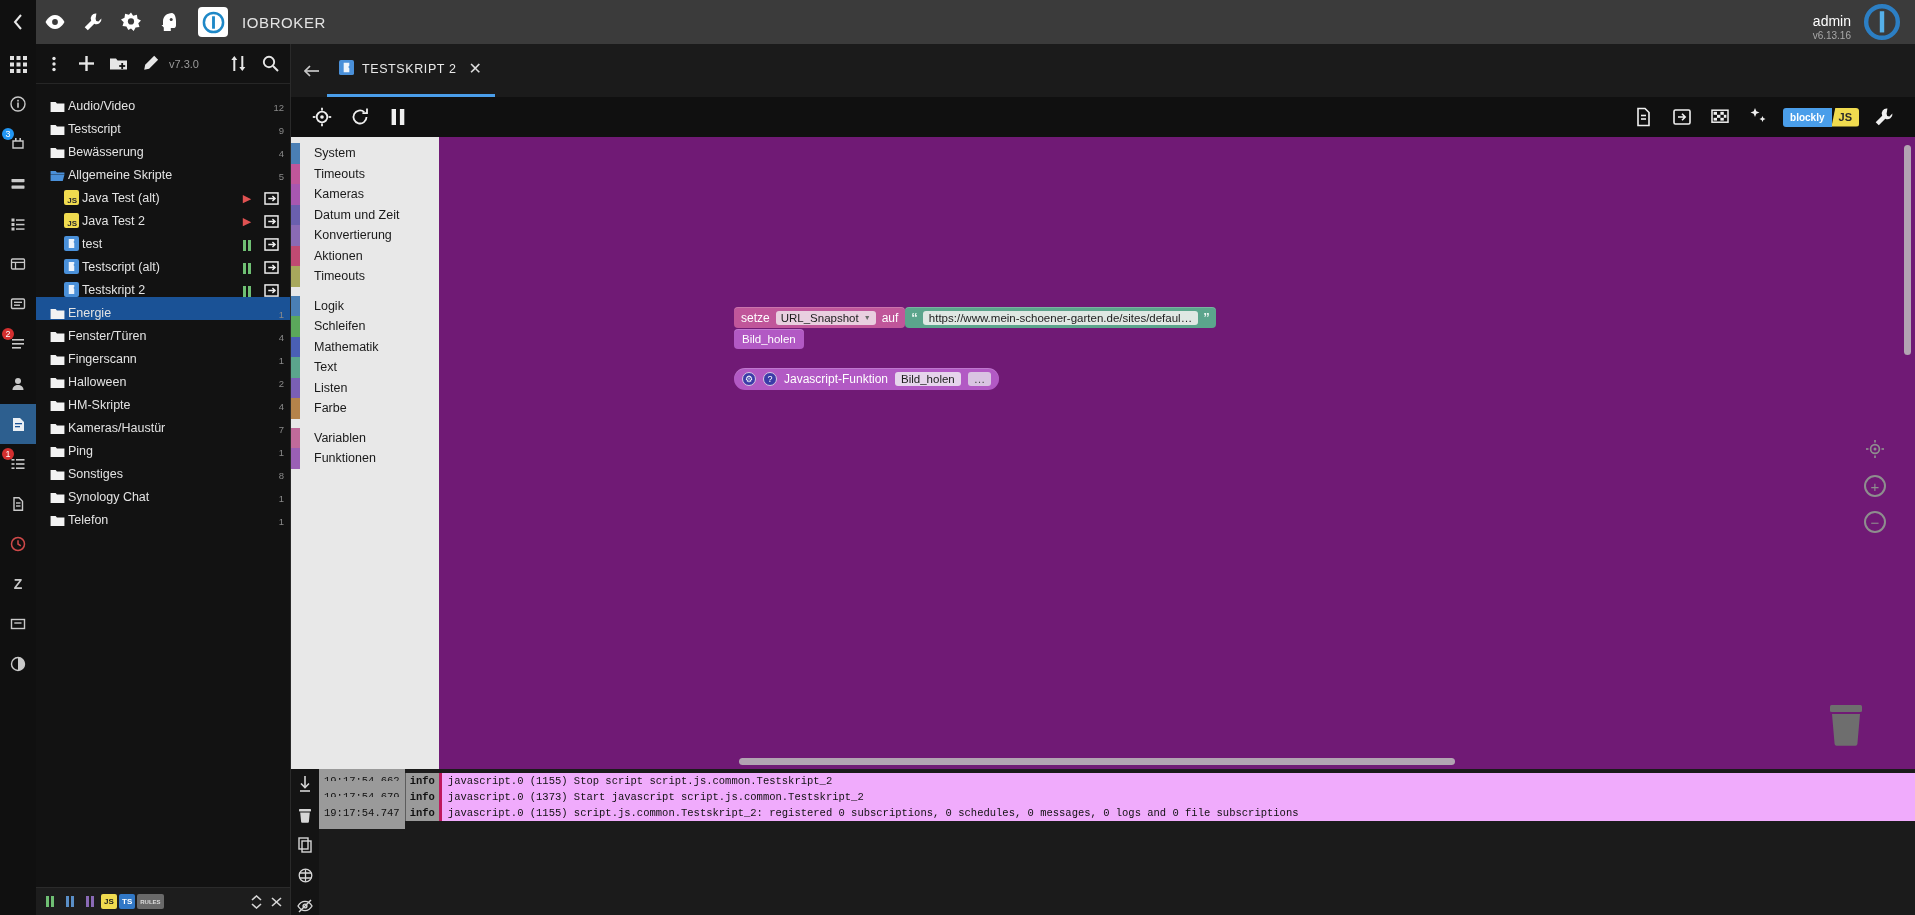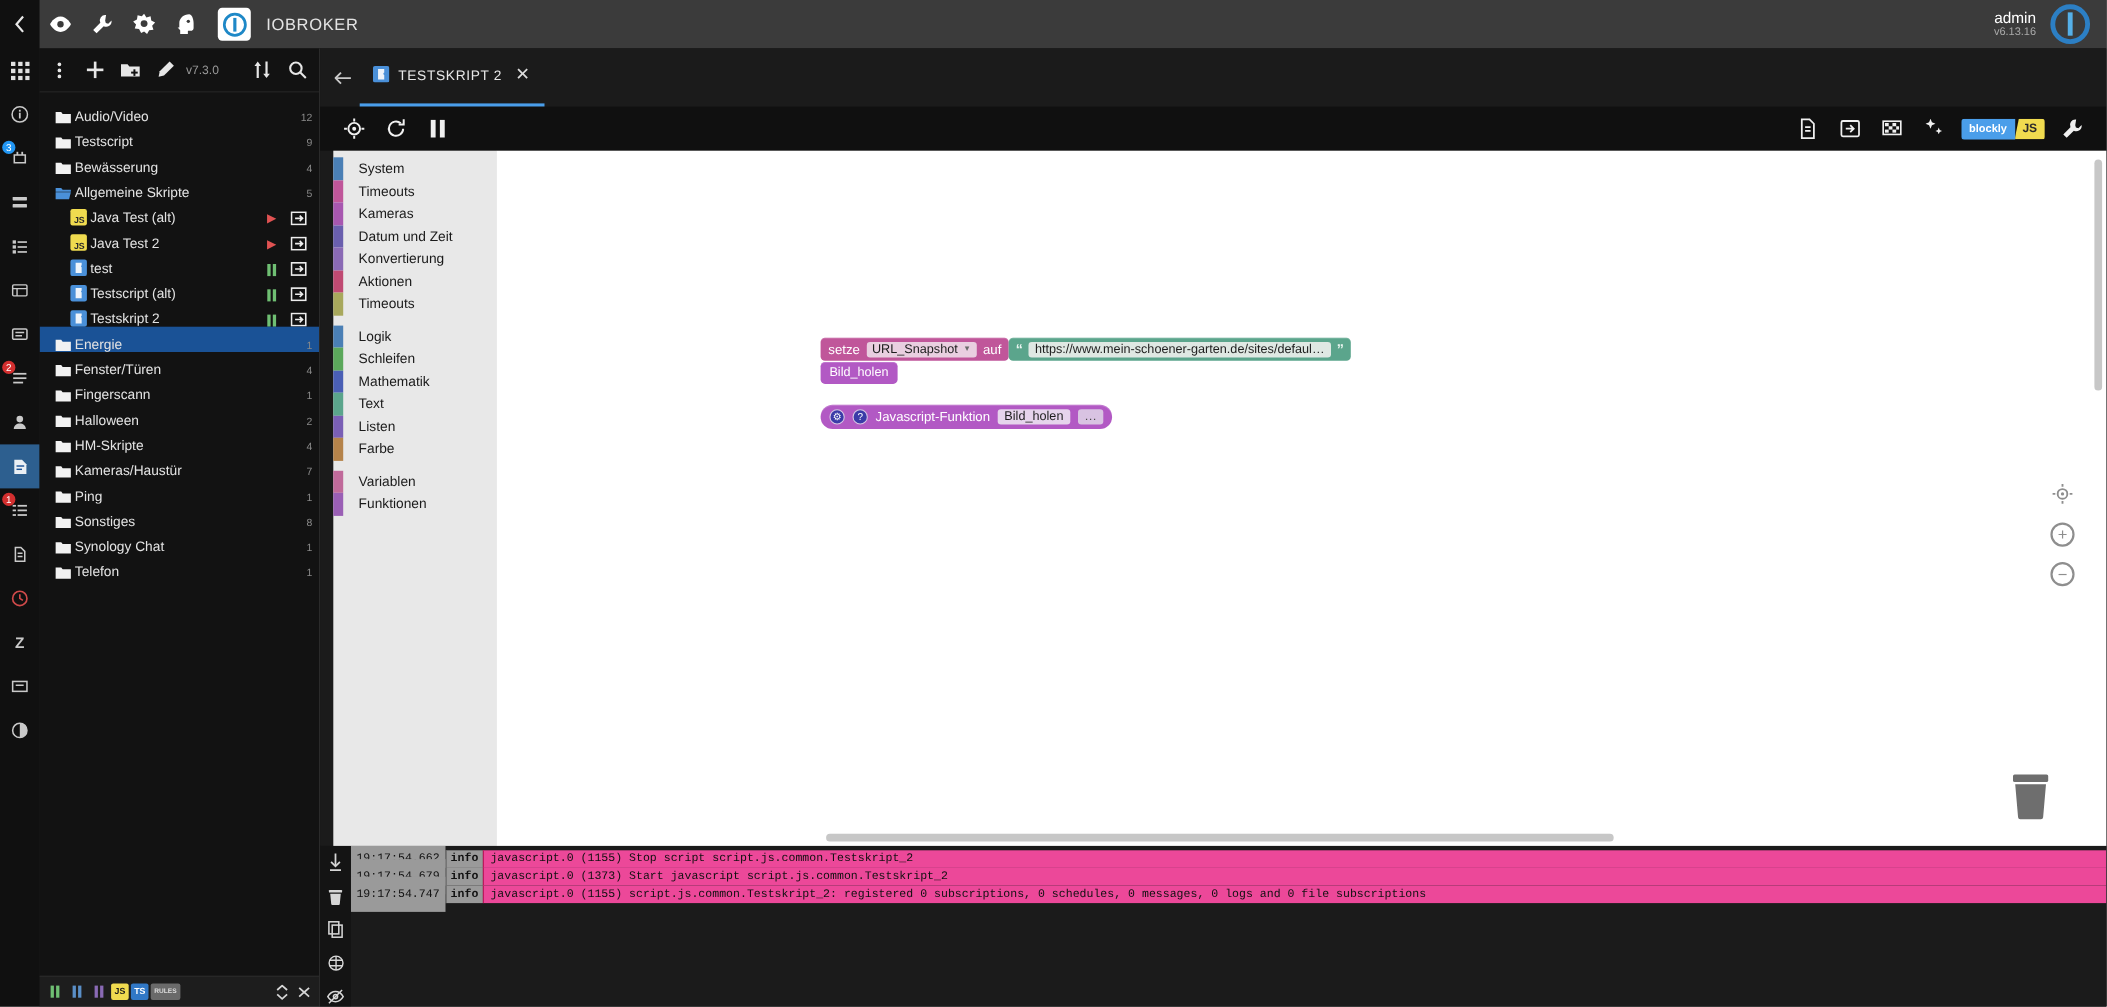--- a/index.html
+++ b/index.html
@@ -44,21 +44,21 @@
     color: #ffffff;
   }
   #hdr-logo-box {
     width: 30px; height: 30px; background: #fff; border-radius: 4px;
     display: flex; align-items: center; justify-content: center; margin-left: 10px;
   }
   #hdr-title {
     color: #e4e4e4; font-size: 15px; letter-spacing: 0.6px; margin-left: 14px; font-weight: 400;
   }
   #hdr-right {
-    margin-left: auto; display: flex; align-items: center; gap: 12px; padding-right: 14px;
+    margin-left: auto; display: flex; align-items: flex-end; gap: 12px; padding-right: 14px;
   }
   #hdr-user { text-align: right; line-height: 1.15; }
   #hdr-user .u-name { color: #fff; font-size: 14px; }
   #hdr-user .u-ver { color: #a9a9a9; font-size: 10px; }
   #hdr-avatar {
     width: 38px; height: 38px; border-radius: 50%;
     display: flex; align-items: center; justify-content: center;
   }
 
   
@@ -138,35 +138,35 @@
   #lang-blockly {
     background: #4a9eea; color: #ffffff; font-size: 10px; padding: 0 7px; height: 19px;
     display: flex; align-items: center; font-weight: bold;
   }
   #lang-js {
     background: #f0db4f; color: #2b2b2b; font-size: 11px; font-weight: bold;
     padding: 0 7px; height: 19px; display: flex; align-items: center;
     clip-path: polygon(14% 0, 100% 0, 100% 100%, 0 100%);
   }
 
-  #workspace-wrap { flex: 1; display: flex; position: relative; min-height: 0; margin-left: 12px; }
+  #workspace-wrap { flex: 1; display: flex; position: relative; min-height: 0; }
 
   
   #toolbox {
     width: 148px; background: #e8e8e8; padding-top: 6px; flex: 0 0 148px;
     display: flex; flex-direction: column;
   }
   .tbx-row { height: 20.5px; display: flex; align-items: center; }
   .tbx-swatch { width: 9px; height: 20.5px; flex: 0 0 9px; }
   .tbx-label { font-size: 12.5px; color: #1a1a1a; padding-left: 14px; }
   .tbx-gap { height: 9px; }
 
   
   #canvas {
-    flex: 1; background: #ffffff; position: relative; overflow: hidden;
+    flex: 1; background: #701a75; position: relative; overflow: hidden;
   }
 
   .blk { position: absolute; display: flex; align-items: stretch; }
   .blk-stmt {
     background: #c0569a; border-radius: 4px; height: 21px;
     display: flex; align-items: center; color: #ffffff; font-size: 12px;
     padding: 0 7px; gap: 6px; box-shadow: inset 0 1px 0 rgba(255,255,255,0.18);
   }
   .field-drop {
     background: #e9cfe0; color: #1d1d1d; border-radius: 3px; font-size: 11.5px;
@@ -232,22 +232,22 @@
   .log-row {
     display: flex; align-items: center; height: 15.5px; margin-bottom: 0.5px;
     font-family: "Liberation Mono", monospace; font-size: 10.5px;
   }
   .lg-time { background: #9a9a9a; color: #111; padding: 16px 5px; height: 15.5px; display: flex; align-items: center; }
   .lg-sev {
     background: #9a9a9a; color: #111; padding: 0 4px; height: 15.5px; display: flex; align-items: center;
     font-weight: bold; border-left: 1px solid #5c5c5c;
   }
   .lg-msg {
-    background: #ec4899; color: #111; padding: 0 6px; height: 15.5px; display: flex; align-items: center;
-    flex: 1; border-left: 1px solid #be185d; white-space: nowrap; overflow: hidden;
+    background: #f0abfc; color: #111; padding: 0 6px; height: 15.5px; display: flex; align-items: center;
+    flex: 1; border-left: 3px solid #be185d; white-space: nowrap; overflow: hidden;
   }
 </style>
 </head>
 <body>
 
 <div id="icon-rail">
   <div class="rail-top">
     <svg width="12" height="18" viewBox="0 0 12 18">
         <path d="M9 2 L3 9 L9 16" stroke="#e8e8e8" stroke-width="2" fill="none"></path>
       </svg>

